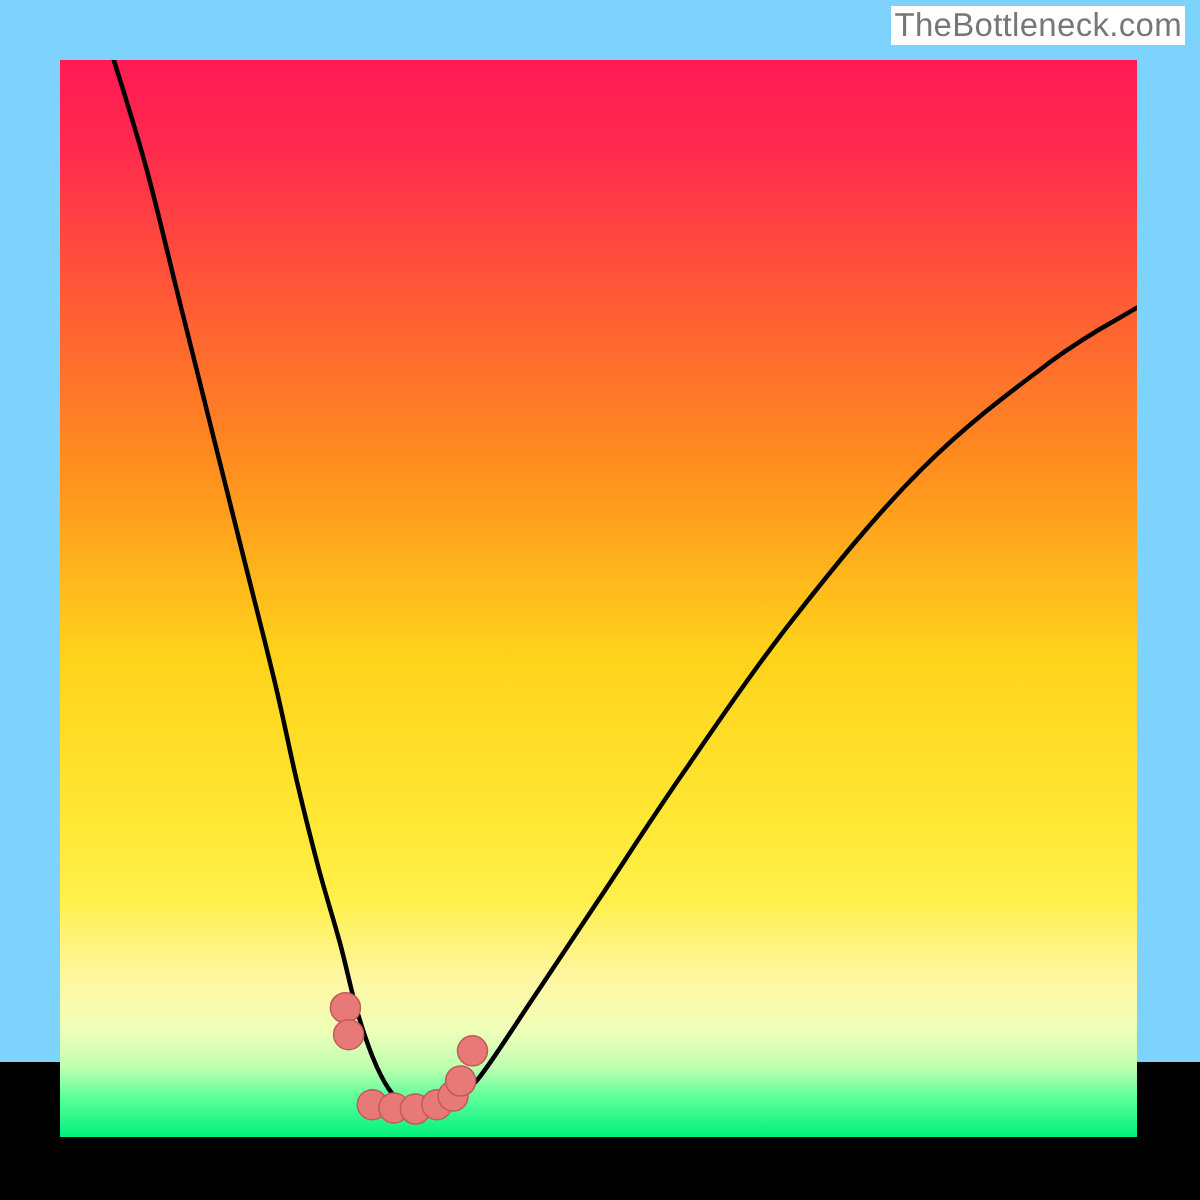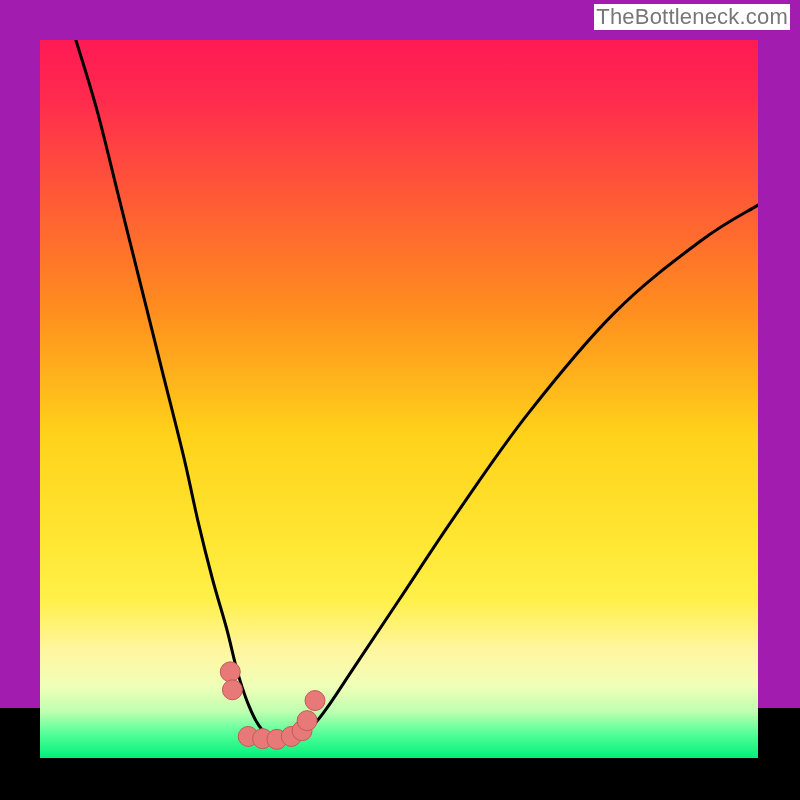--- a/index.html
+++ b/index.html
@@ -10,21 +10,21 @@
     background: #000;
     font-family: Arial, Helvetica, sans-serif;
     overflow: hidden;
   }
   .frame {
     position: absolute;
     left: 0;
     top: 0;
     width: 800px;
     height: 708px;
-    background: #a21caf;
+    background: #7dd3fc;
   }
   .plot-area {
     position: absolute;
     left: 40px;
     top: 40px;
     width: 718px;
     height: 718px;
     overflow: hidden;
   }
   .attribution {

